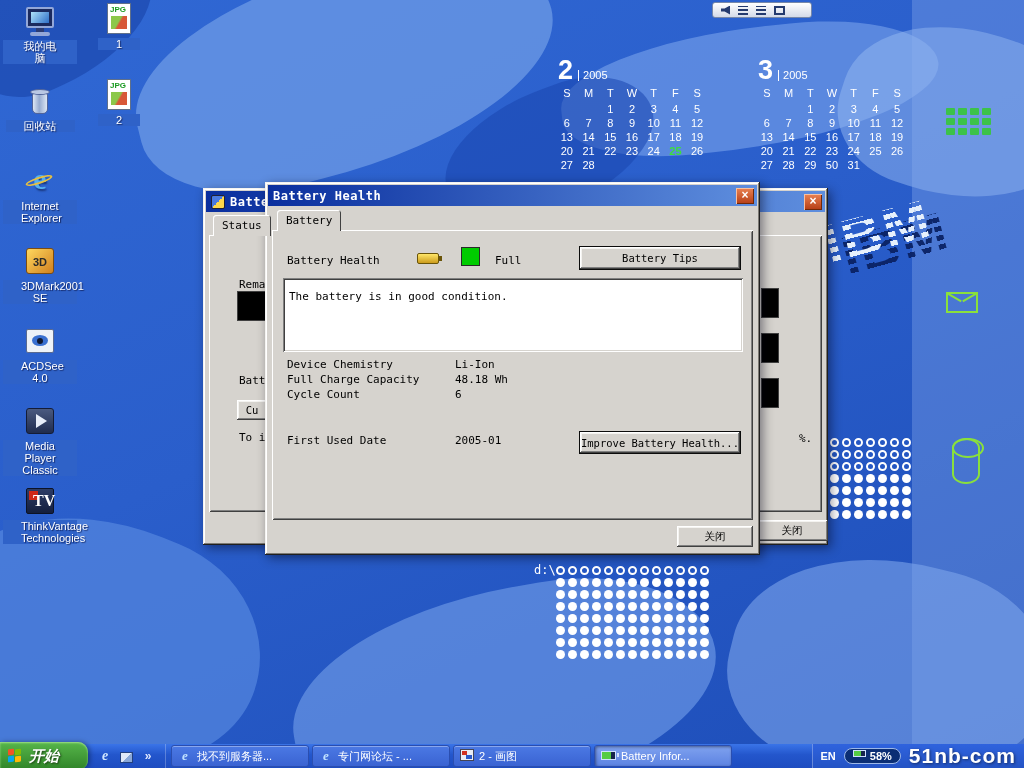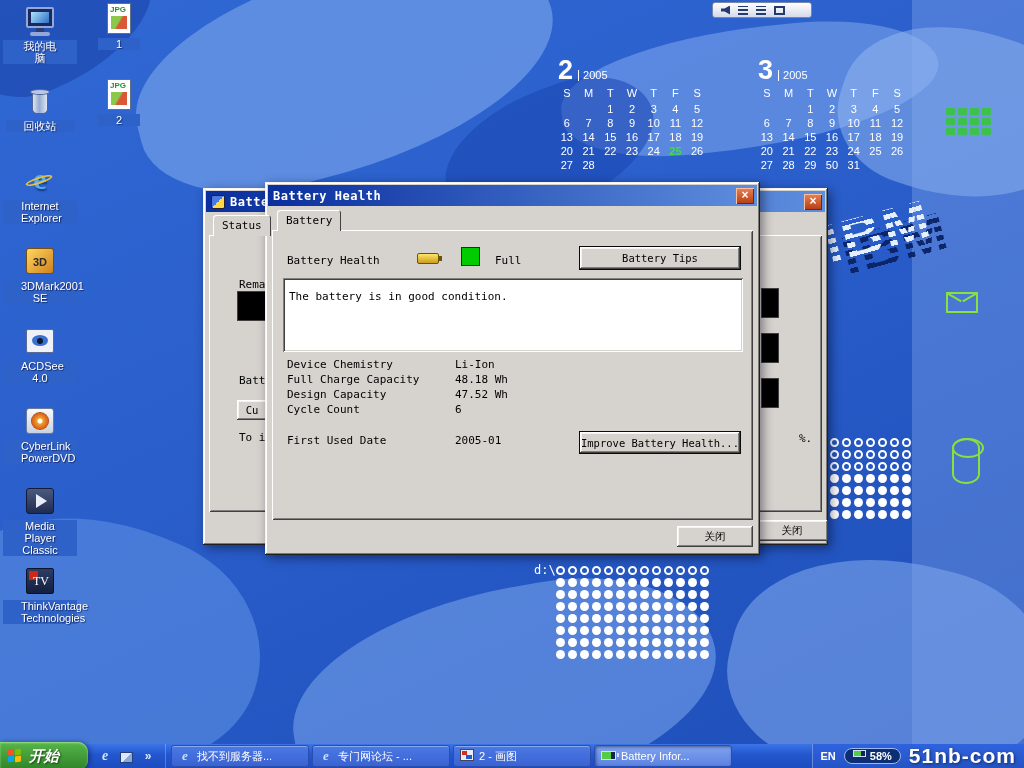--- a/index.html
+++ b/index.html
@@ -387,47 +387,38 @@
         <span class="dsk-ico">
           <span class="art">
             <span class="a-box" style="left:3px;top:5px;width:28px;height:24px;background:#eef2f8;border:1px solid #5a6a90;border-radius:2px"></span>
             <span class="a-box" style="left:9px;top:11px;width:16px;height:11px;background:#3a70d0;border-radius:50%"></span>
             <span class="a-box" style="left:14px;top:14px;width:6px;height:6px;background:#101830;border-radius:50%"></span>
           </span>
         </span>
         <span class="dsk-lbl">ACDSee 4.0</span>
       </div>
 
-      <div class="dsk-item">
-        <span class="dsk-ico">
-          <span class="art">
-            <span class="a-box" style="left:3px;top:4px;width:28px;height:26px;background:linear-gradient(#f8f9fb,#c9d2e2);border:1px solid #6a7a9a;border-radius:3px"></span>
-            <span class="a-box" style="left:8px;top:8px;width:18px;height:18px;background:radial-gradient(circle at 50% 50%,#fff 2px,#f0a030 3px,#d86018 8px,#a03808 9px);border-radius:50%"></span>
-          </span>
-        </span>
-        <span class="dsk-lbl">CyberLink PowerDVD</span>
-      </div>
 
       <div class="dsk-item">
         <span class="dsk-ico">
           <span class="art">
             <span class="a-box" style="left:3px;top:4px;width:28px;height:26px;background:linear-gradient(#4a5a80,#202c4e);border:1px solid #141c36;border-radius:3px"></span>
             <span class="a-box" style="left:13px;top:10px;width:0;height:0;border-left:11px solid #e8eef8;border-top:7px solid transparent;border-bottom:7px solid transparent"></span>
           </span>
         </span>
         <span class="dsk-lbl">Media Player Classic</span>
       </div>
 
 
       <div class="dsk-item">
         <span class="dsk-ico">
           <span class="art">
             <span class="a-box" style="left:3px;top:4px;width:28px;height:26px;background:linear-gradient(#2c3c66,#141f3e);border:1px solid #0c1326;border-radius:2px"></span>
             <span class="a-box" style="left:6px;top:7px;width:9px;height:9px;background:#d02818"></span>
-            <span class="a-box" style="left:10px;top:9px;color:#fff;font-weight:400;font-size:12px;line-height:16px;font-family:serif">TV</span>
+            <span class="a-box" style="left:10px;top:9px;color:#fff;font-weight:700;font-size:16px;line-height:16px;font-family:serif">TV</span>
           </span>
         </span>
         <span class="dsk-lbl">ThinkVantage Technologies</span>
       </div>
     </div>
 
   <div class="jpg-col">
 
       <div class="dsk-item">
         <span class="dsk-ico">
@@ -604,24 +595,20 @@
         <div class="field-row">
           <span class="f-label">Device Chemistry</span>
           <span class="f-value">Li-Ion</span>
         </div>
 
         <div class="field-row">
           <span class="f-label">Full Charge Capacity</span>
           <span class="f-value">48.18 Wh</span>
         </div>
 
-        <div class="field-row">
-          <span class="f-label">Design Capacity</span>
-          <span class="f-value">47.52 Wh</span>
-        </div>
 
         <div class="field-row">
           <span class="f-label">Cycle Count</span>
           <span class="f-value">6</span>
         </div>
       </div>
     <div class="field-row" style="position:absolute;left:22px;top:252px;width:440px">
       <span class="f-label">First Used Date</span>
       <span class="f-value">2005-01</span>
     </div>

